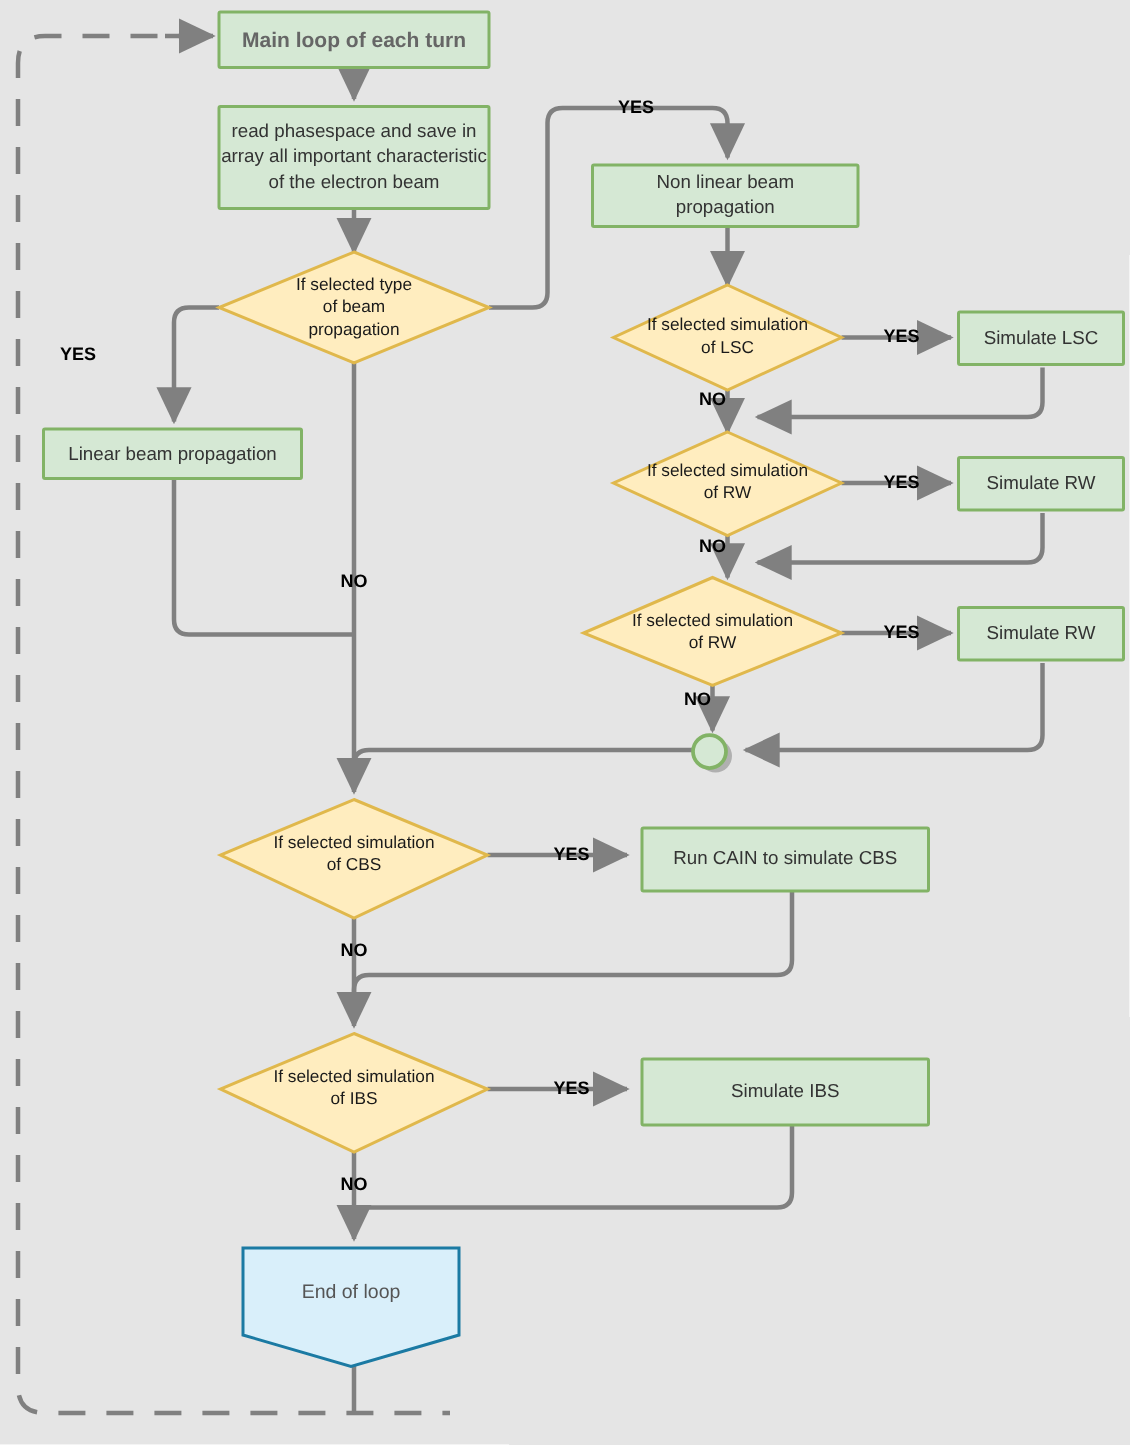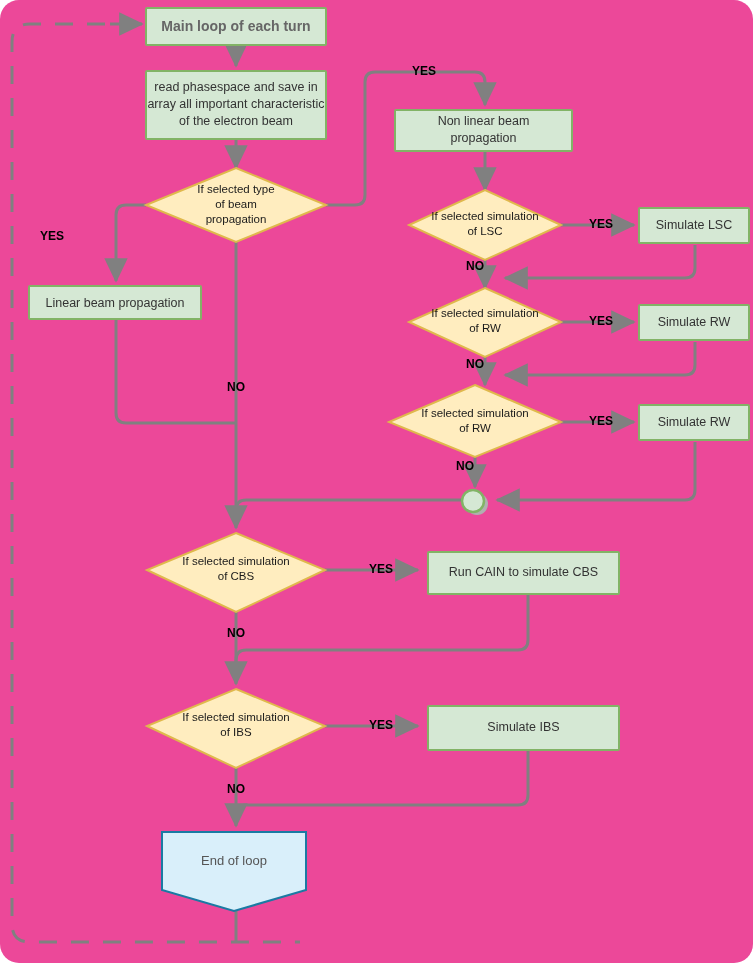--- a/index.html
+++ b/index.html
@@ -8,23 +8,22 @@
     padding: 0;
     background: #ffffff;
   }
   body {
     font-family: "Liberation Sans", sans-serif;
   }
   #canvas {
     position: relative;
     width: 753px;
     height: 963px;
-    background: #ec4899;
+    background: #e5e5e5;
     overflow: hidden;
-    border-radius: 19px;
   }
   svg.flow {
     position: absolute;
     left: 0; top: 0;
     width: 753px;
     height: 963px;
   }
   .node-text {
     font-family: "Liberation Sans", sans-serif;
     font-size: 12.5px;

